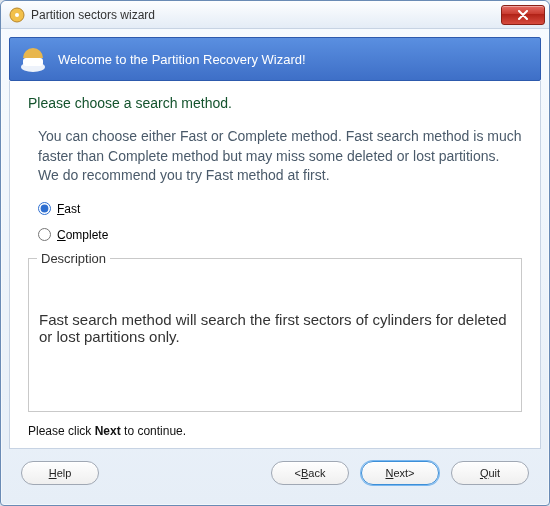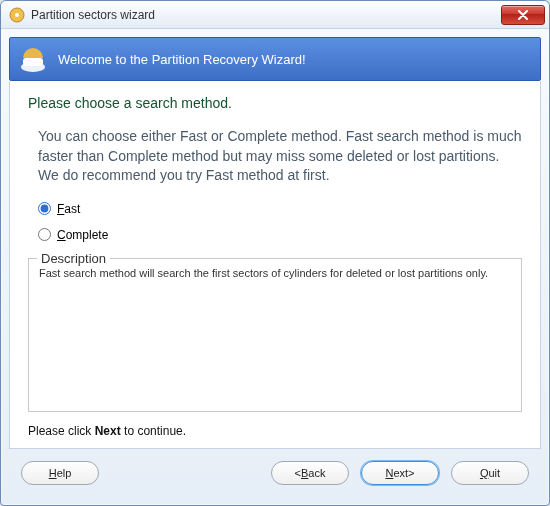--- a/index.html
+++ b/index.html
@@ -123,22 +123,23 @@
   .fieldset .legend {
     position: absolute;
     top: -8px;
     left: 8px;
     background: #fff;
     padding: 0 4px;
     font-size: 13px;
     color: #333;
   }
   .desc-text {
-    font-size: 11px;
+    font-size: 15px;
     color: #333;
+    margin-top: 44px;
   }
   .continue-text {
     margin-top: 12px;
     font-size: 12px;
     color: #111;
   }
   .continue-text b { font-weight: bold; }
   .button-row {
     height: 48px;
     display: flex;

